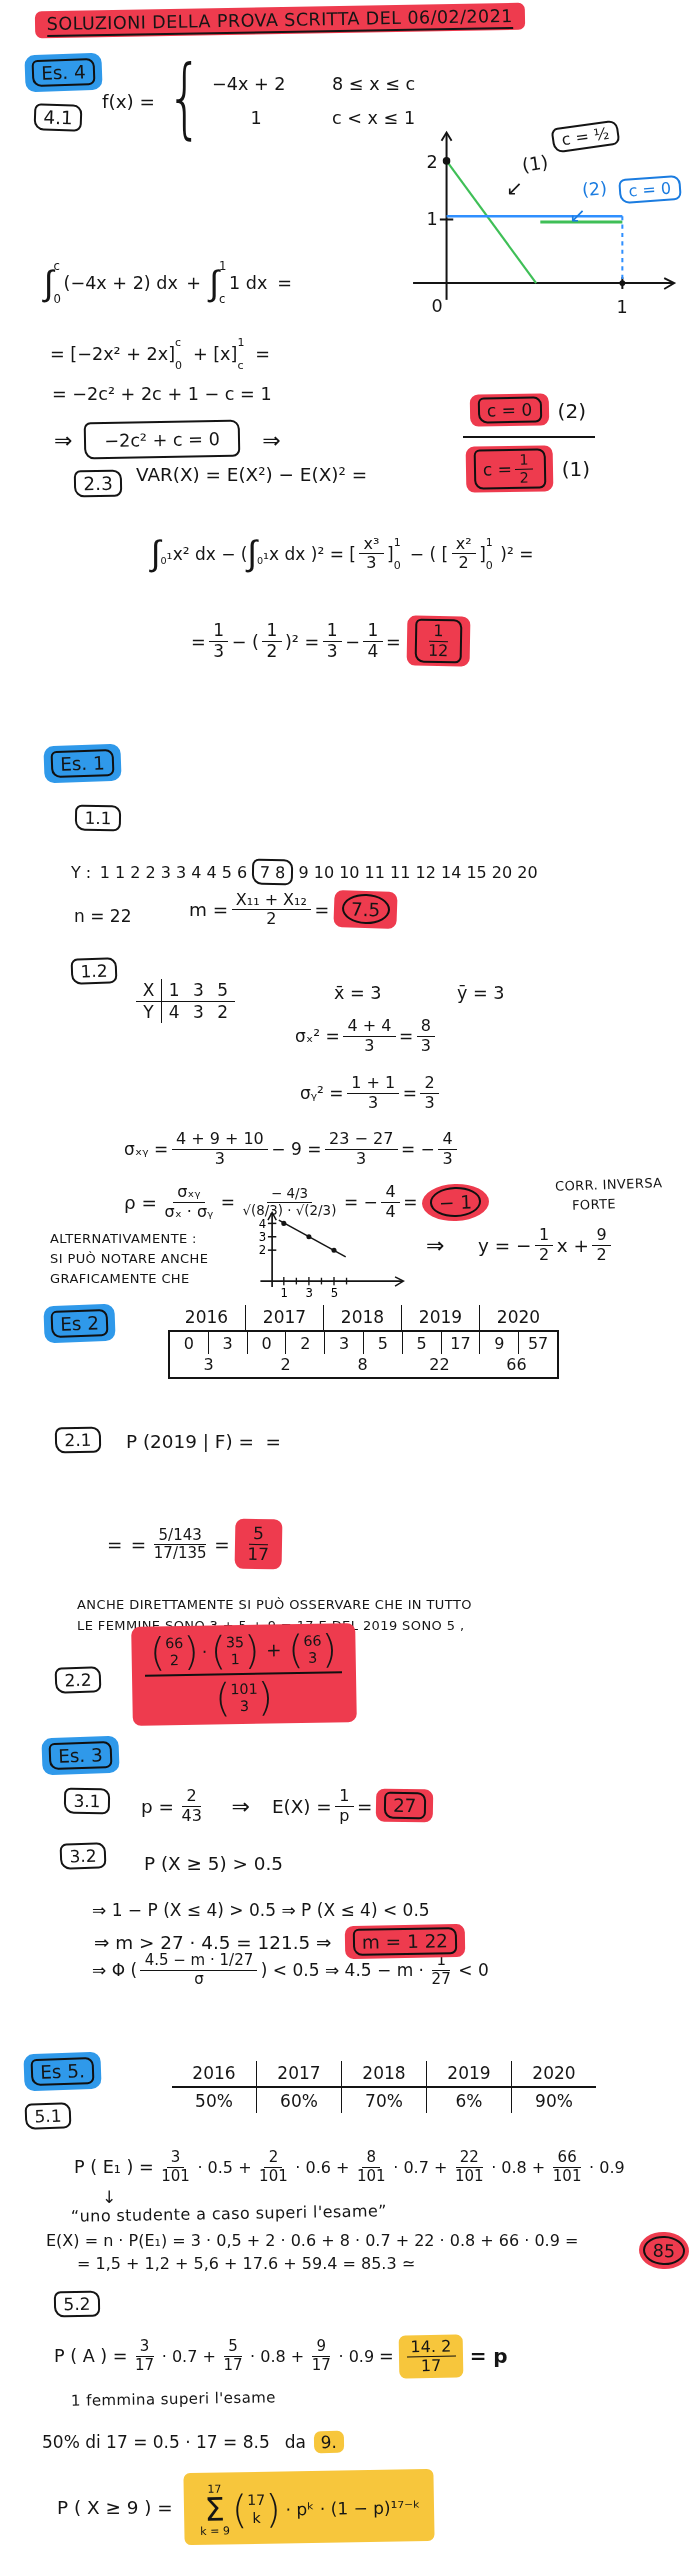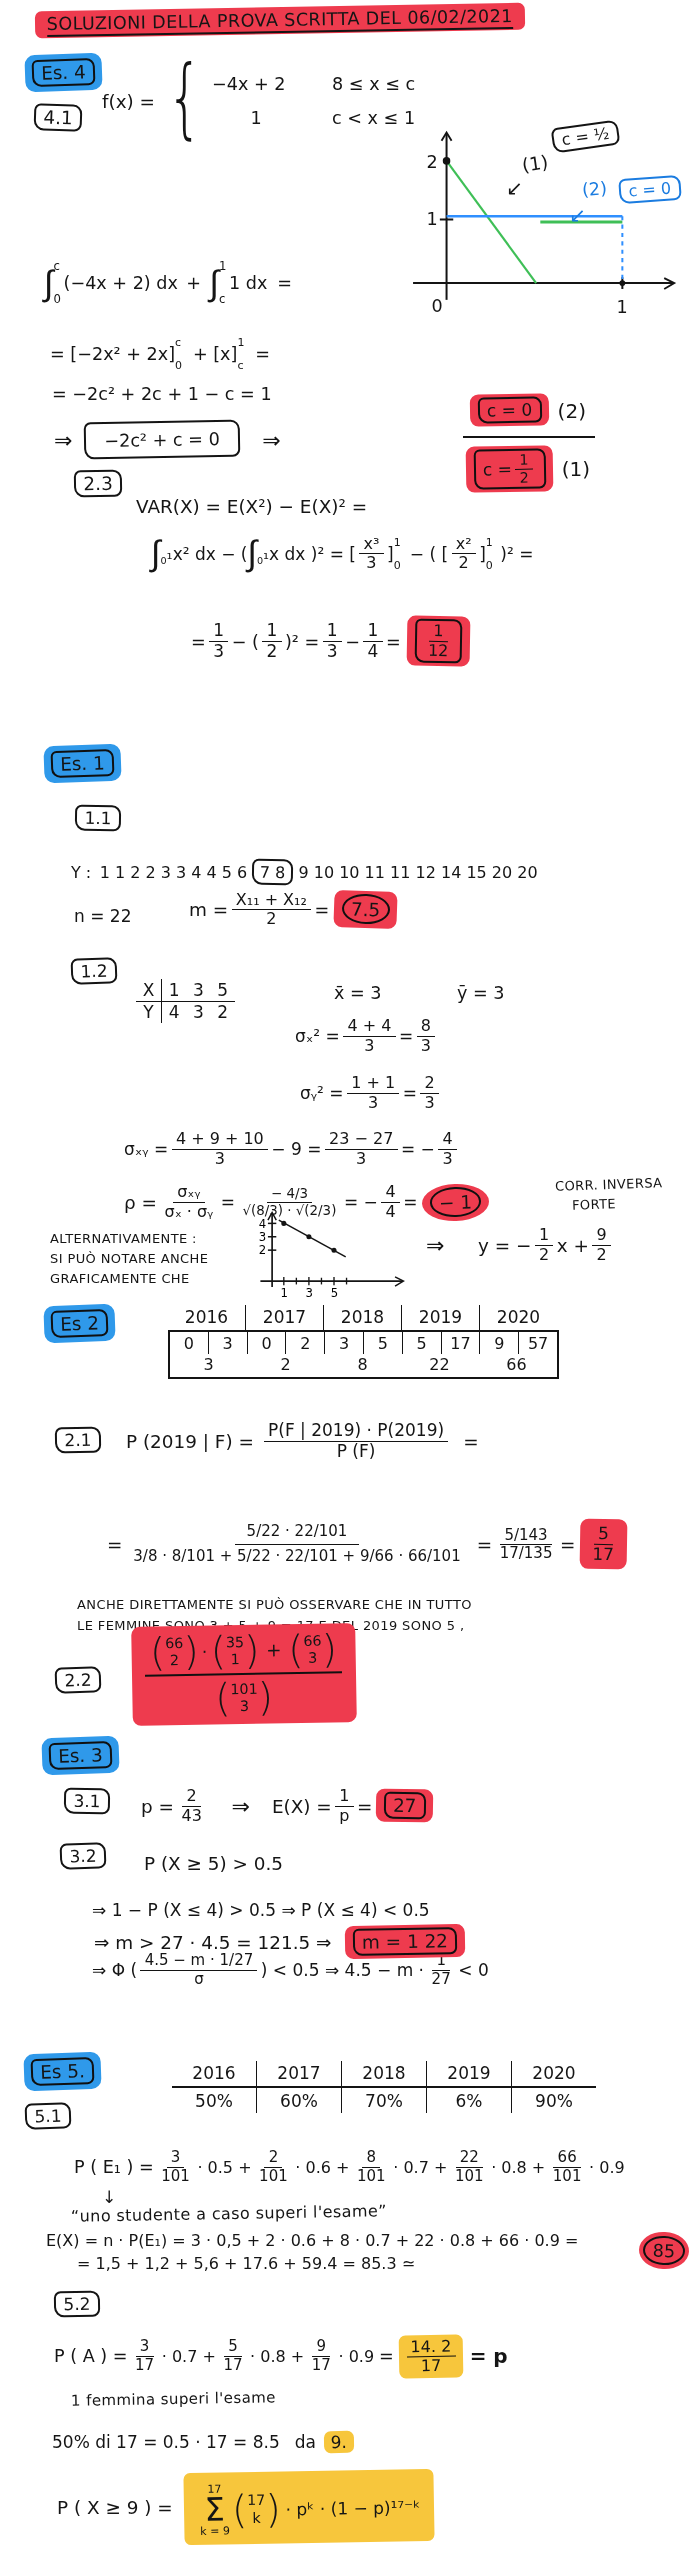--- a/index.html
+++ b/index.html
@@ -178,21 +178,21 @@
         <span class="fd">2</span>
       </span>
     </span>
   </span>
   <span class="s24" style="margin-left:8.4px">(1)</span>
 </div>
 
 <div class="t" style="left:74px;top:470px">
   <span class="bx s22 rot-1">2.3</span>
 </div>
-<div class="t s22" style="left:136px;top:496px">VAR(X) = E(X²) − E(X)²  =</div>
+<div class="t s22" style="left:136px;top:464px">VAR(X) = E(X²) − E(X)²  =</div>
 
 <div class="row" style="left:151px;top:520px;height:67px">
   <span class="ig">∫</span>
     <span class="s18" style="margin-top:11.7px">₀¹</span>
   <span class="s20">x² dx  − (</span>
   <span class="ig">∫</span>
     <span class="s18" style="margin-top:11.7px">₀¹</span>
   <span class="s20">x dx )²  =  [</span>
   <span class="fr s19">
     <span class="fn">x³</span>
@@ -460,33 +460,25 @@
     </div>
   </div>
 </div>
 
 <div class="t" style="left:55px;top:1427px">
   <span class="bx s20 rot-1">2.1</span>
 </div>
 
 <div class="row" style="left:126px;top:1399px;height:84px">
   <span class="s22">P (2019 | F)  =</span>
-  <span class="fr s20" style="margin-left:10px">
-    <span class="fn">P(F | 2019) · P(2019)</span>
-    <span class="fd">P (F)</span>
-  </span>
   <span class="s22" style="margin-left:11.7px">=</span>
 </div>
 
 <div class="row" style="left:107px;top:1494px;height:101px">
   <span class="s22">=</span>
-  <span class="fr s18" style="margin-left:6.7px">
-    <span class="fn" style="padding:0 11.7px 3.4px 11.7px">5/22 · 22/101</span>
-    <span class="fd" style="padding-top:3.4px">3/8 · 8/101  +  5/22 · 22/101  +  9/66 · 66/101</span>
-  </span>
   <span class="s22" style="margin-left:8.4px">=</span>
   <span class="fr s18">
     <span class="fn">5/143</span>
     <span class="fd">17/135</span>
   </span>
   <span class="s22">=</span>
   <span class="tagred rot1" style="margin-left:5px;padding:5px 8.4px">
     <span class="fr frw s20" style="margin:0">
       <span class="fn">5</span>
       <span class="fd">17</span>
@@ -691,21 +683,21 @@
     <span class="fr frw s19" style="margin:0">
       <span class="fn">14. 2</span>
       <span class="fd">17</span>
     </span>
   </span>
   <span class="s24" style="font-weight:bold;margin-left:6.7px">= p</span>
 </div>
 
 <div class="t s18 hand" style="left:71px;top:2390px;transform:rotate(-1deg)">1 femmina superi l'esame</div>
 
-<div class="row" style="left:52px;top:2428px;height:28.5px">
+<div class="row" style="left:42px;top:2428px;height:28.5px">
   <span class="s20">50%  di  17 =   0.5 · 17  =  8.5</span>
   <span class="s20" style="margin:0 8.4px 0 15px">da</span>
   <span class="tagyel s20 rot-1" style="padding:0.8px 6.7px">9.</span>
 </div>
 
 <div class="row" style="left:57px;top:2459px;height:96px">
   <span class="s22">P ( X ≥ 9 )  =</span>
   <span class="tagyel rot-1" style="margin-left:11.7px;padding:8.4px 13.4px">
     <span style="display:inline-flex;align-items:center">
       <span class="sumcol">

